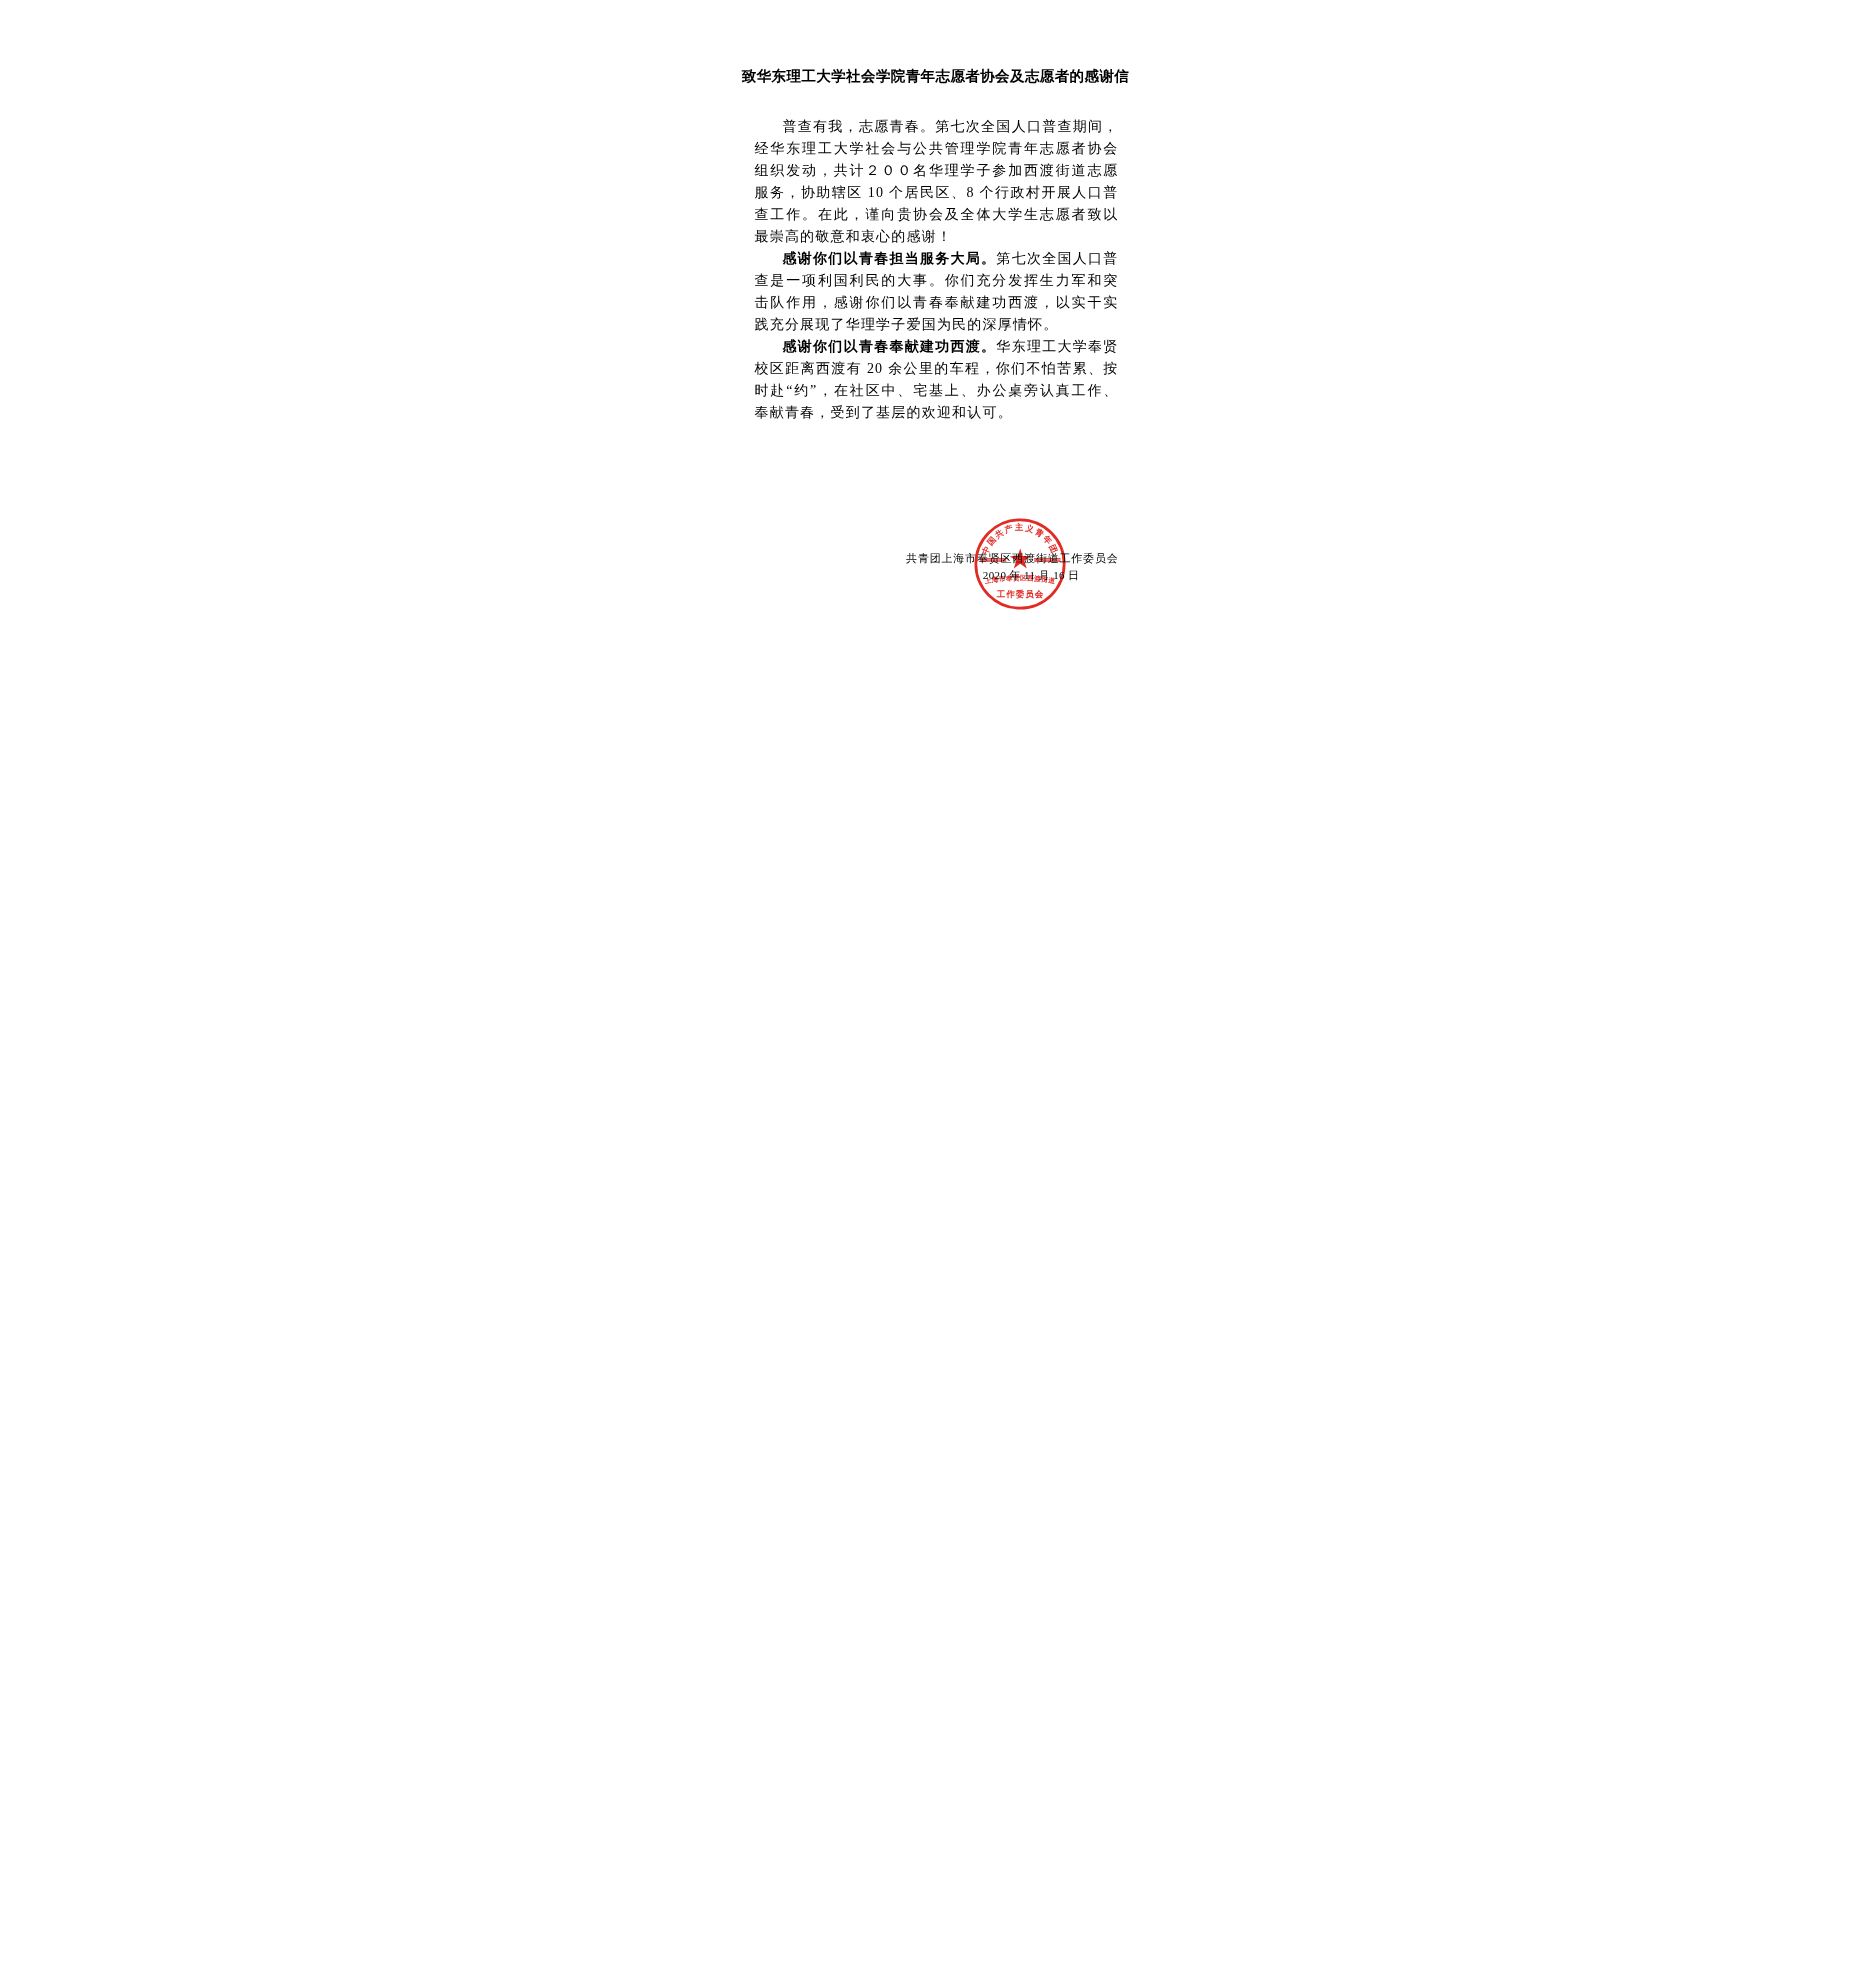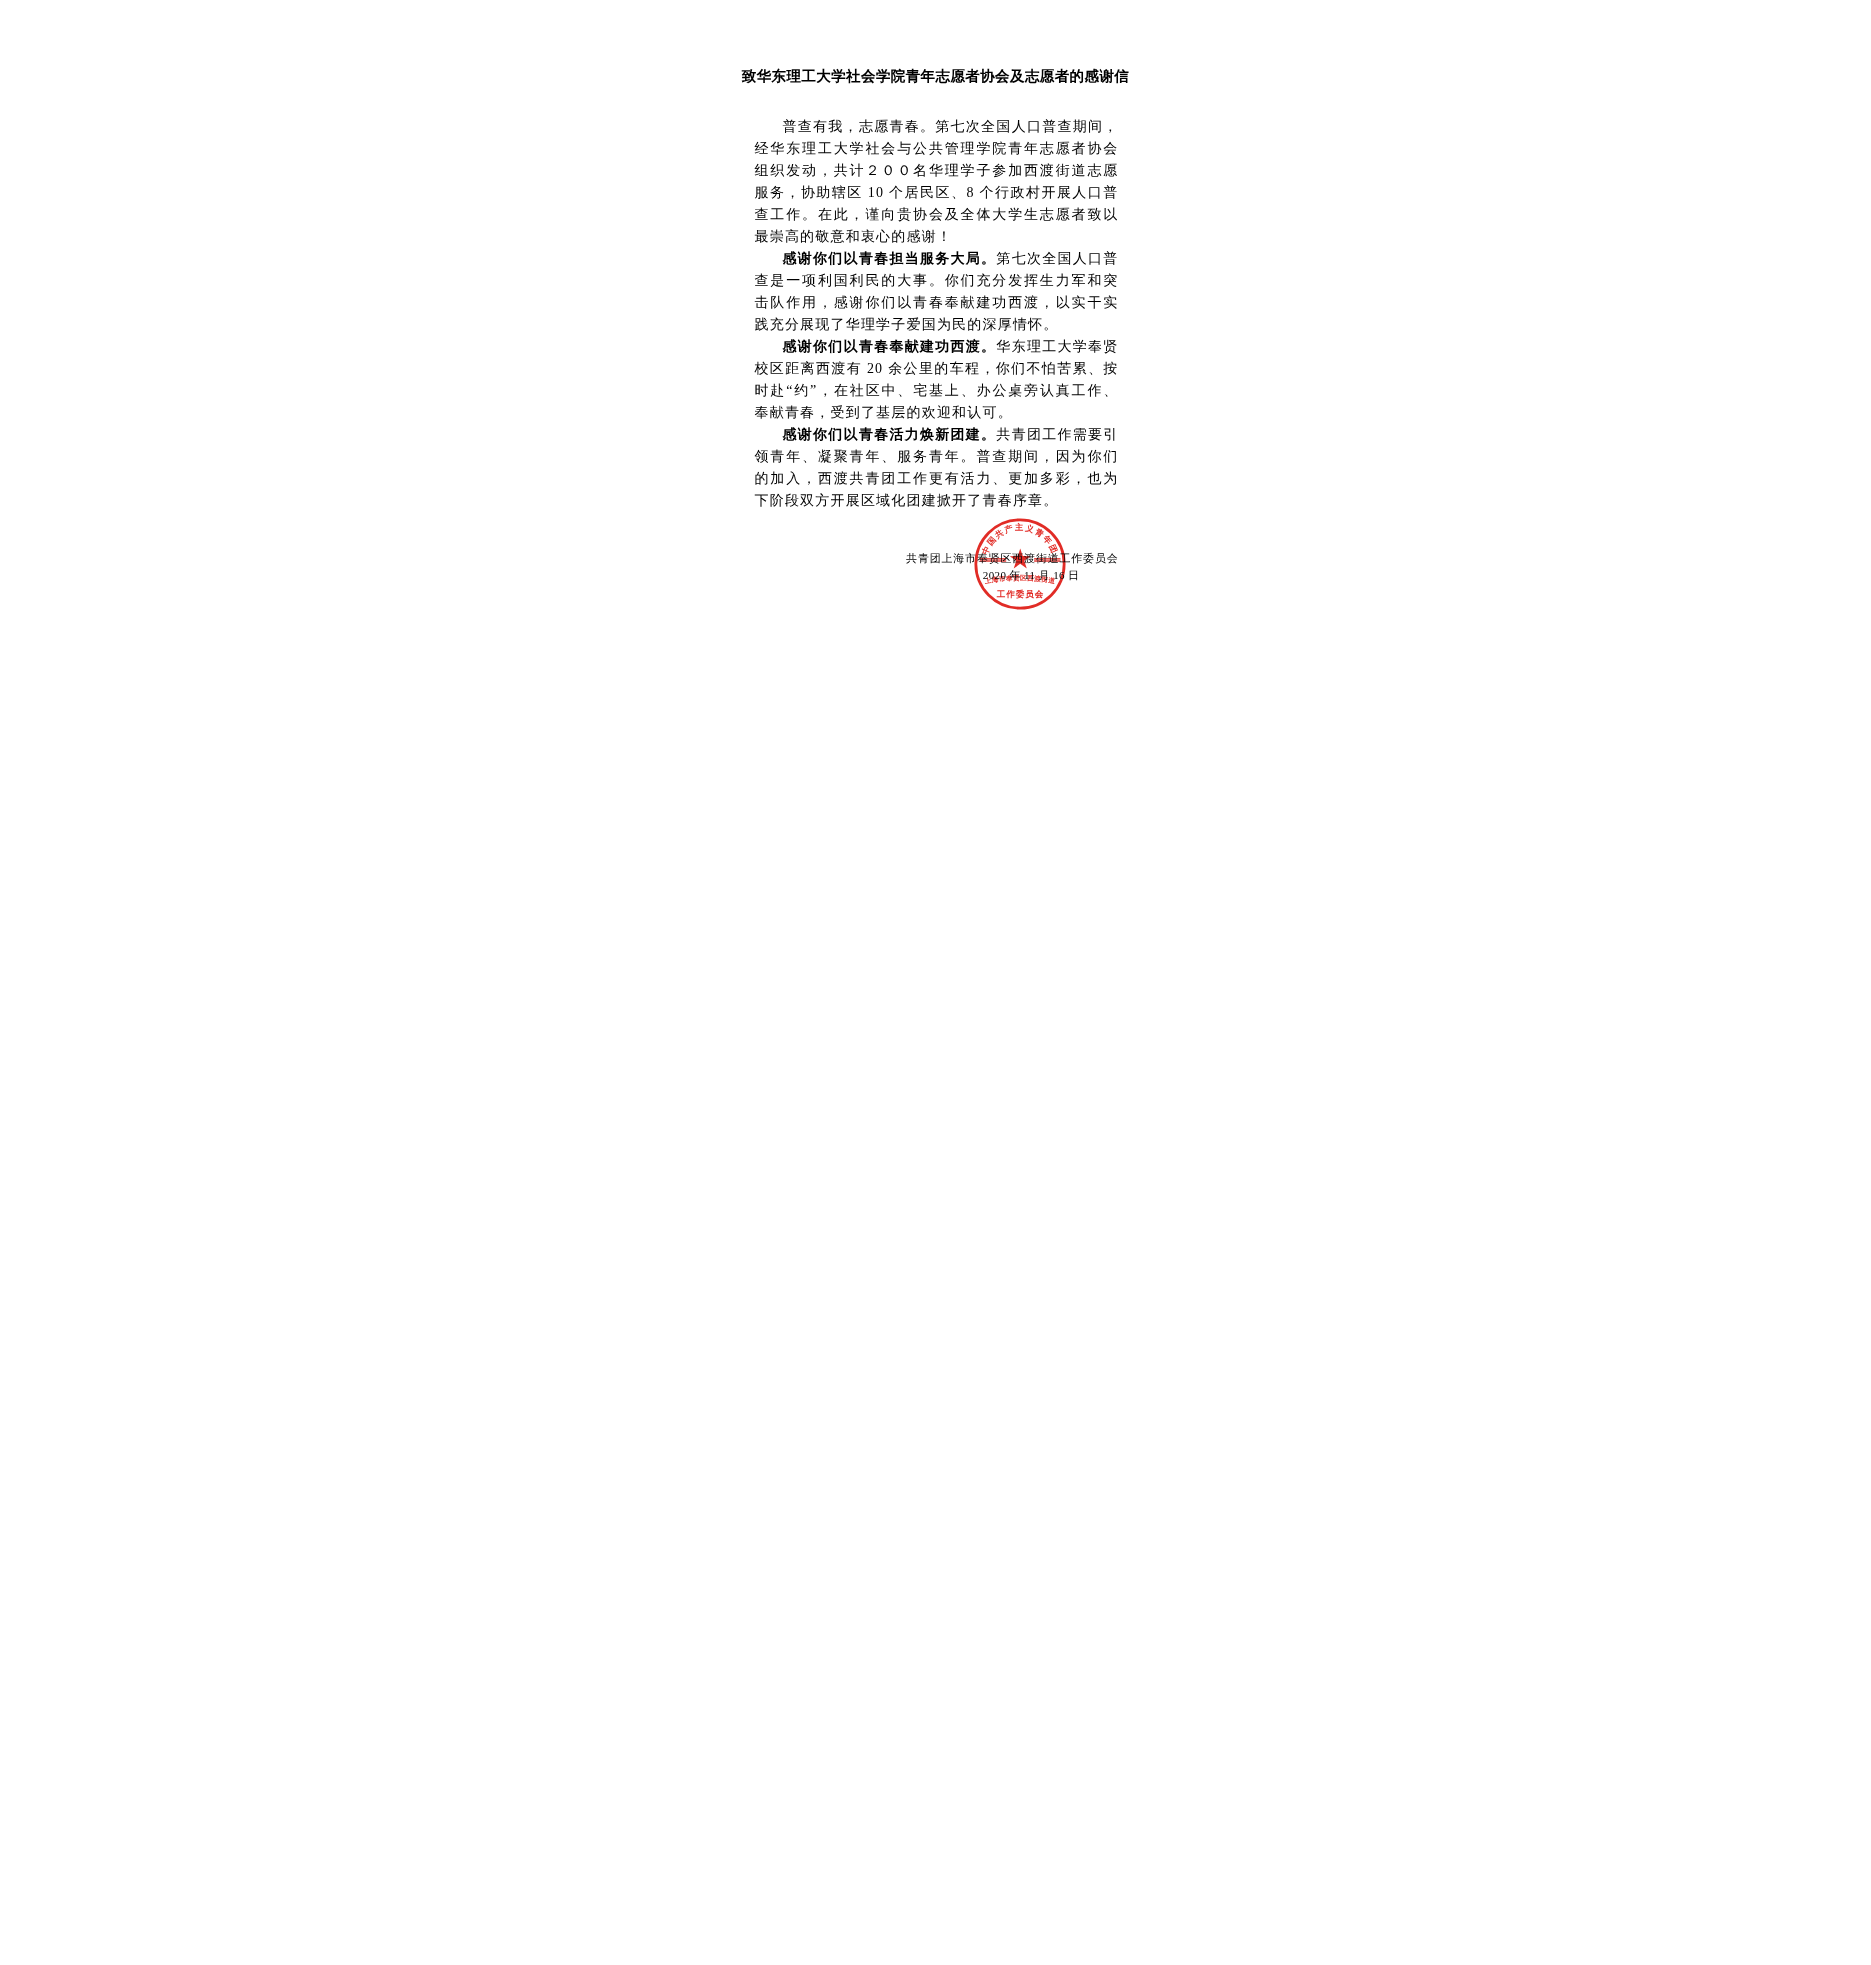--- a/index.html
+++ b/index.html
@@ -73,21 +73,20 @@
 <body>
 
 <div class="page">
 
   <h1 class="title">致华东理工大学社会学院青年志愿者协会及志愿者的感谢信</h1>
 
   <div class="body-text">
     <p><span class="lead"></span><span>普查有我，志愿青春。第七次全国人口普查期间，经华东理工大学社会与公共管理学院青年志愿者协会组织发动，共计２００名华理学子参加西渡街道志愿服务，协助辖区 10 个居民区、8 个行政村开展人口普查工作。在此，谨向贵协会及全体大学生志愿者致以最崇高的敬意和衷心的感谢！</span></p>
     <p><span class="lead">感谢你们以青春担当服务大局。</span><span>第七次全国人口普查是一项利国利民的大事。你们充分发挥生力军和突击队作用，感谢你们以青春奉献建功西渡，以实干实践充分展现了华理学子爱国为民的深厚情怀。</span></p>
     <p><span class="lead">感谢你们以青春奉献建功西渡。</span><span>华东理工大学奉贤校区距离西渡有 20 余公里的车程，你们不怕苦累、按时赴“约”，在社区中、宅基上、办公桌旁认真工作、奉献青春，受到了基层的欢迎和认可。</span></p>
-    <p><span class="lead">感谢你们以青春活力焕新团建。</span><span>共青团工作需要引领青年、凝聚青年、服务青年。普查期间，因为你们的加入，西渡共青团工作更有活力、更加多彩，也为下阶段双方开展区域化团建掀开了青春序章。</span></p>
   </div>
 
   <div class="signature">共青团上海市奉贤区西渡街道工作委员会</div>
 
   <div class="date-line">2020 年 11 月 16 日</div>
 
   <div class="seal" style="color: rgb(224, 35, 29);">
     <svg viewBox="0 0 300 300" aria-hidden="true">
       <circle cx="150" cy="150" r="144" fill="none" stroke="currentColor" stroke-width="9"></circle>
 

